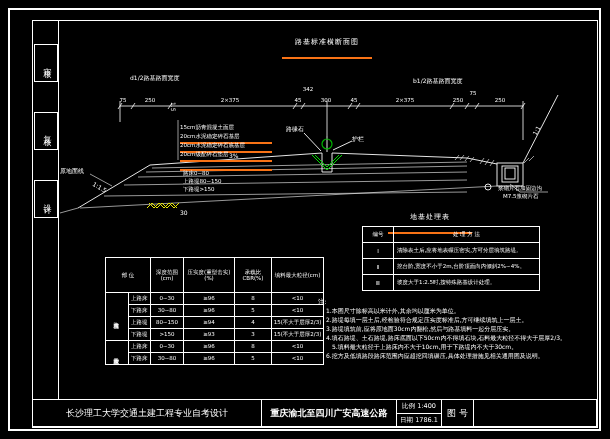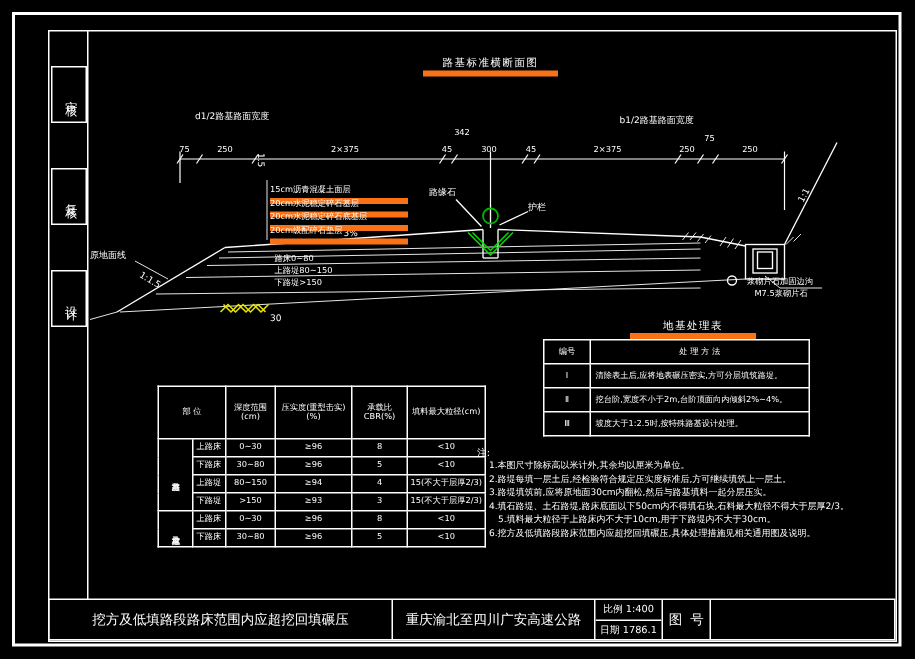--- a/index.html
+++ b/index.html
@@ -13,21 +13,21 @@
   .vbox{position:absolute;border:1px solid #fff;display:flex;align-items:center;justify-content:center;}
   .vtext{writing-mode:vertical-rl;text-orientation:upright;font-size:8px;letter-spacing:2px;}
   table{border-collapse:collapse;}
   td,th{border:1px solid #fff;color:#fff;font-weight:normal;padding:0 1px;
         text-align:center;vertical-align:middle;overflow:hidden;}
   #ctable{position:absolute;left:105px;top:257px;width:205px;font-size:5.5px;table-layout:fixed;}
   #ctable td,#ctable th{height:11px;line-height:1.1;}
   #ttable{position:absolute;left:362px;top:226px;width:178px;font-size:5.5px;table-layout:fixed;}
   #ttable td,#ttable th{height:15px;}
   #ttable td.txt{text-align:left;padding-left:3px;}
-  .underln{border-bottom:4px solid #f97316;padding-bottom:1px;}
+  .underln{border-bottom:2px solid #f97316;padding-bottom:11px;}
   #titlebar{position:absolute;left:32px;top:399px;width:565px;height:28px;display:flex;
             border:1px solid #fff;box-sizing:border-box;}
   #titlebar .cell{border-right:1px solid #fff;display:flex;align-items:center;justify-content:center;
                   font-size:9px;white-space:nowrap;overflow:hidden;}
   #titlebar .cell:last-child{border-right:none;}
   .dimlbl{position:absolute;width:24px;text-align:center;font-size:5.5px;color:#fff;white-space:nowrap;}
   .rot{transform-origin:left top;}
   svg{position:absolute;left:0;top:0;}
 </style>
 </head>
@@ -157,21 +157,21 @@
 
   <div class="t underln" style="left:180px;top:124px;width:92px;font-size:5.5px;">15cm沥青混凝土面层</div>
   <div class="t underln" style="left:180px;top:133px;width:92px;font-size:5.5px;">20cm水泥稳定碎石基层</div>
   <div class="t underln" style="left:180px;top:142px;width:92px;font-size:5.5px;">20cm水泥稳定碎石底基层</div>
   <div class="t underln" style="left:180px;top:151px;width:92px;font-size:5.5px;">20cm级配碎石垫层</div>
 
   <div class="t" style="left:183px;top:170px;font-size:5.5px;">路床0~80</div>
   <div class="t" style="left:183px;top:178px;font-size:5.5px;">上路堤80~150</div>
   <div class="t" style="left:183px;top:186px;font-size:5.5px;">下路堤&gt;150</div>
 
-  <div class="t ctr underln" style="left:420px;top:213px;width:84px;font-size:7px;letter-spacing:1px;">地基处理表</div>
+  <div class="t ctr underln" style="left:388px;top:213px;width:84px;font-size:7px;letter-spacing:1px;">地基处理表</div>
   <table id="ttable">
     <tbody>
         <tr>
       <th style="width:28px;height:11px;">编号</th>
       <th>处 理 方 法</th>
     </tr>
     <tr>
       <td>Ⅰ</td>
       <td class="txt">清除表土后,应将地表碾压密实,方可分层填筑路堤。</td>
     </tr>
@@ -248,29 +248,29 @@
       <td>下路床</td>
       <td>30~80</td>
       <td>≥96</td>
       <td>5</td>
       <td>&lt;10</td>
     </tr>
   </tbody>
     </table>
 
   <div id="titlebar">
-    <div class="cell" style="width:228px;">挖方及低填路段路床范围内应超挖回填碾压</div>
-    <div class="cell" style="width:134px;">重庆渝北至四川广安高速公路</div>
+    <div class="cell" style="width:228px;">长沙理工大学交通土建工程专业自考设计</div>
+    <div class="cell" style="width:134px;font-weight:bold;">重庆渝北至四川广安高速公路</div>
     <div class="cell" style="width:44px;flex-direction:column;padding:0;font-size:6.5px;align-items:center;">
       <div style="border-bottom:1px solid #fff;width:100%;text-align:center;height:13px;line-height:13px;">
         <span>比例</span>
         <span>1:400</span>
       </div>
       <div style="width:100%;text-align:center;height:13px;line-height:13px;">
         <span>日期</span>
         <span>1786.1</span>
       </div>
     </div>
-    <div class="cell" style="width:31px;font-family:Liberation Mono, monospace;">图 号</div>
+    <div class="cell" style="width:31px;">图 号</div>
     <div class="cell" style="flex:1;"></div>
   </div>
 
 </div>
 
 </body></html>

